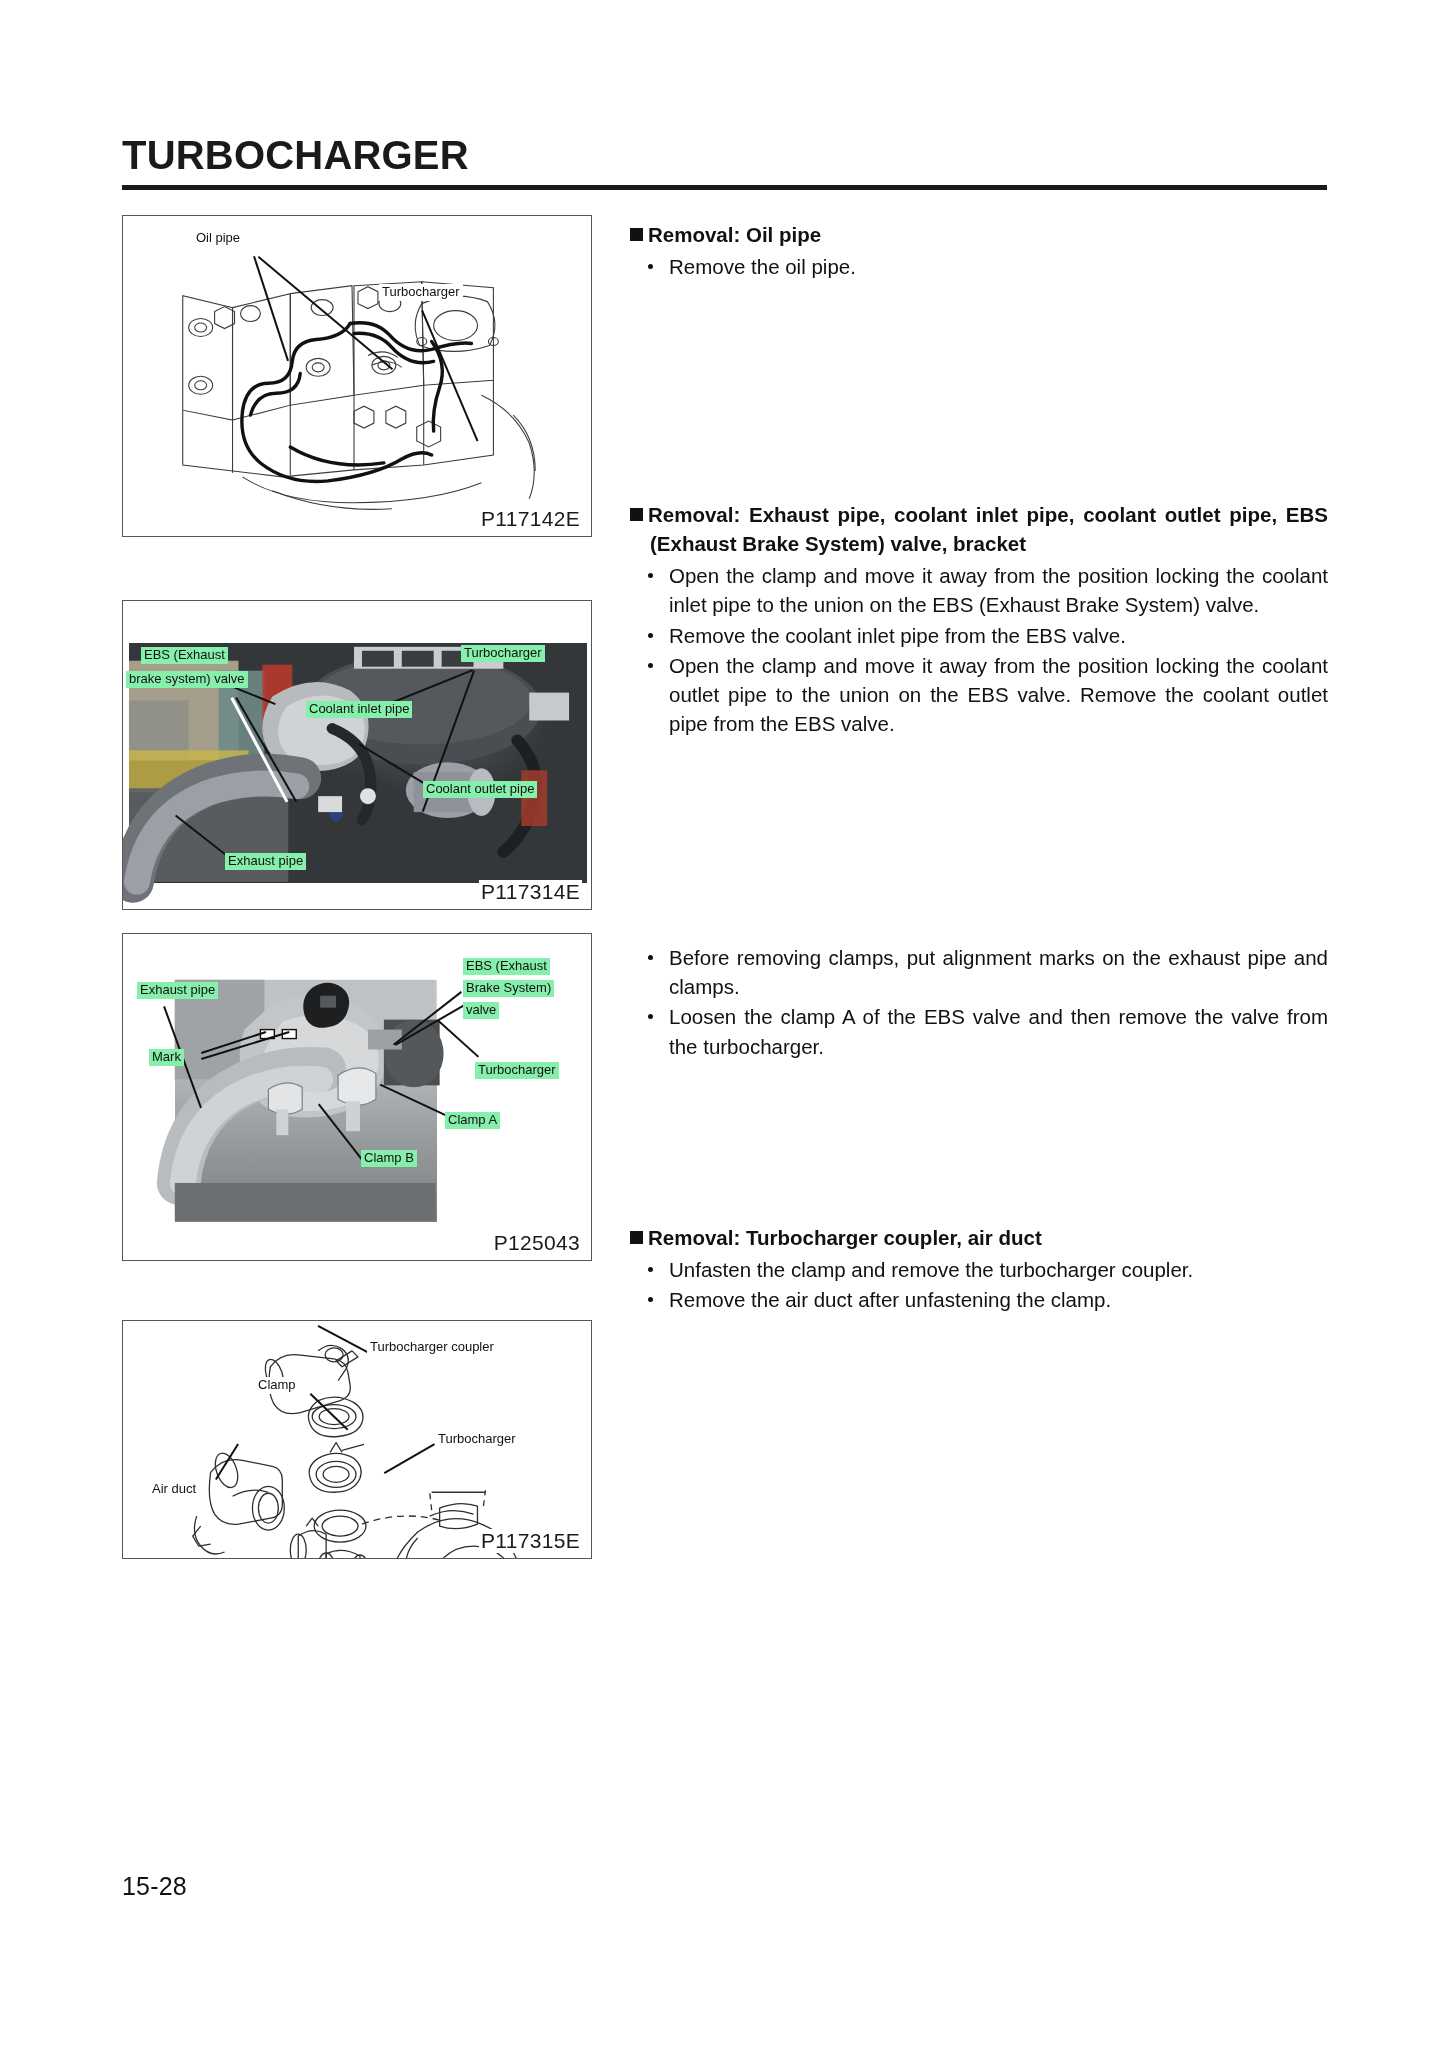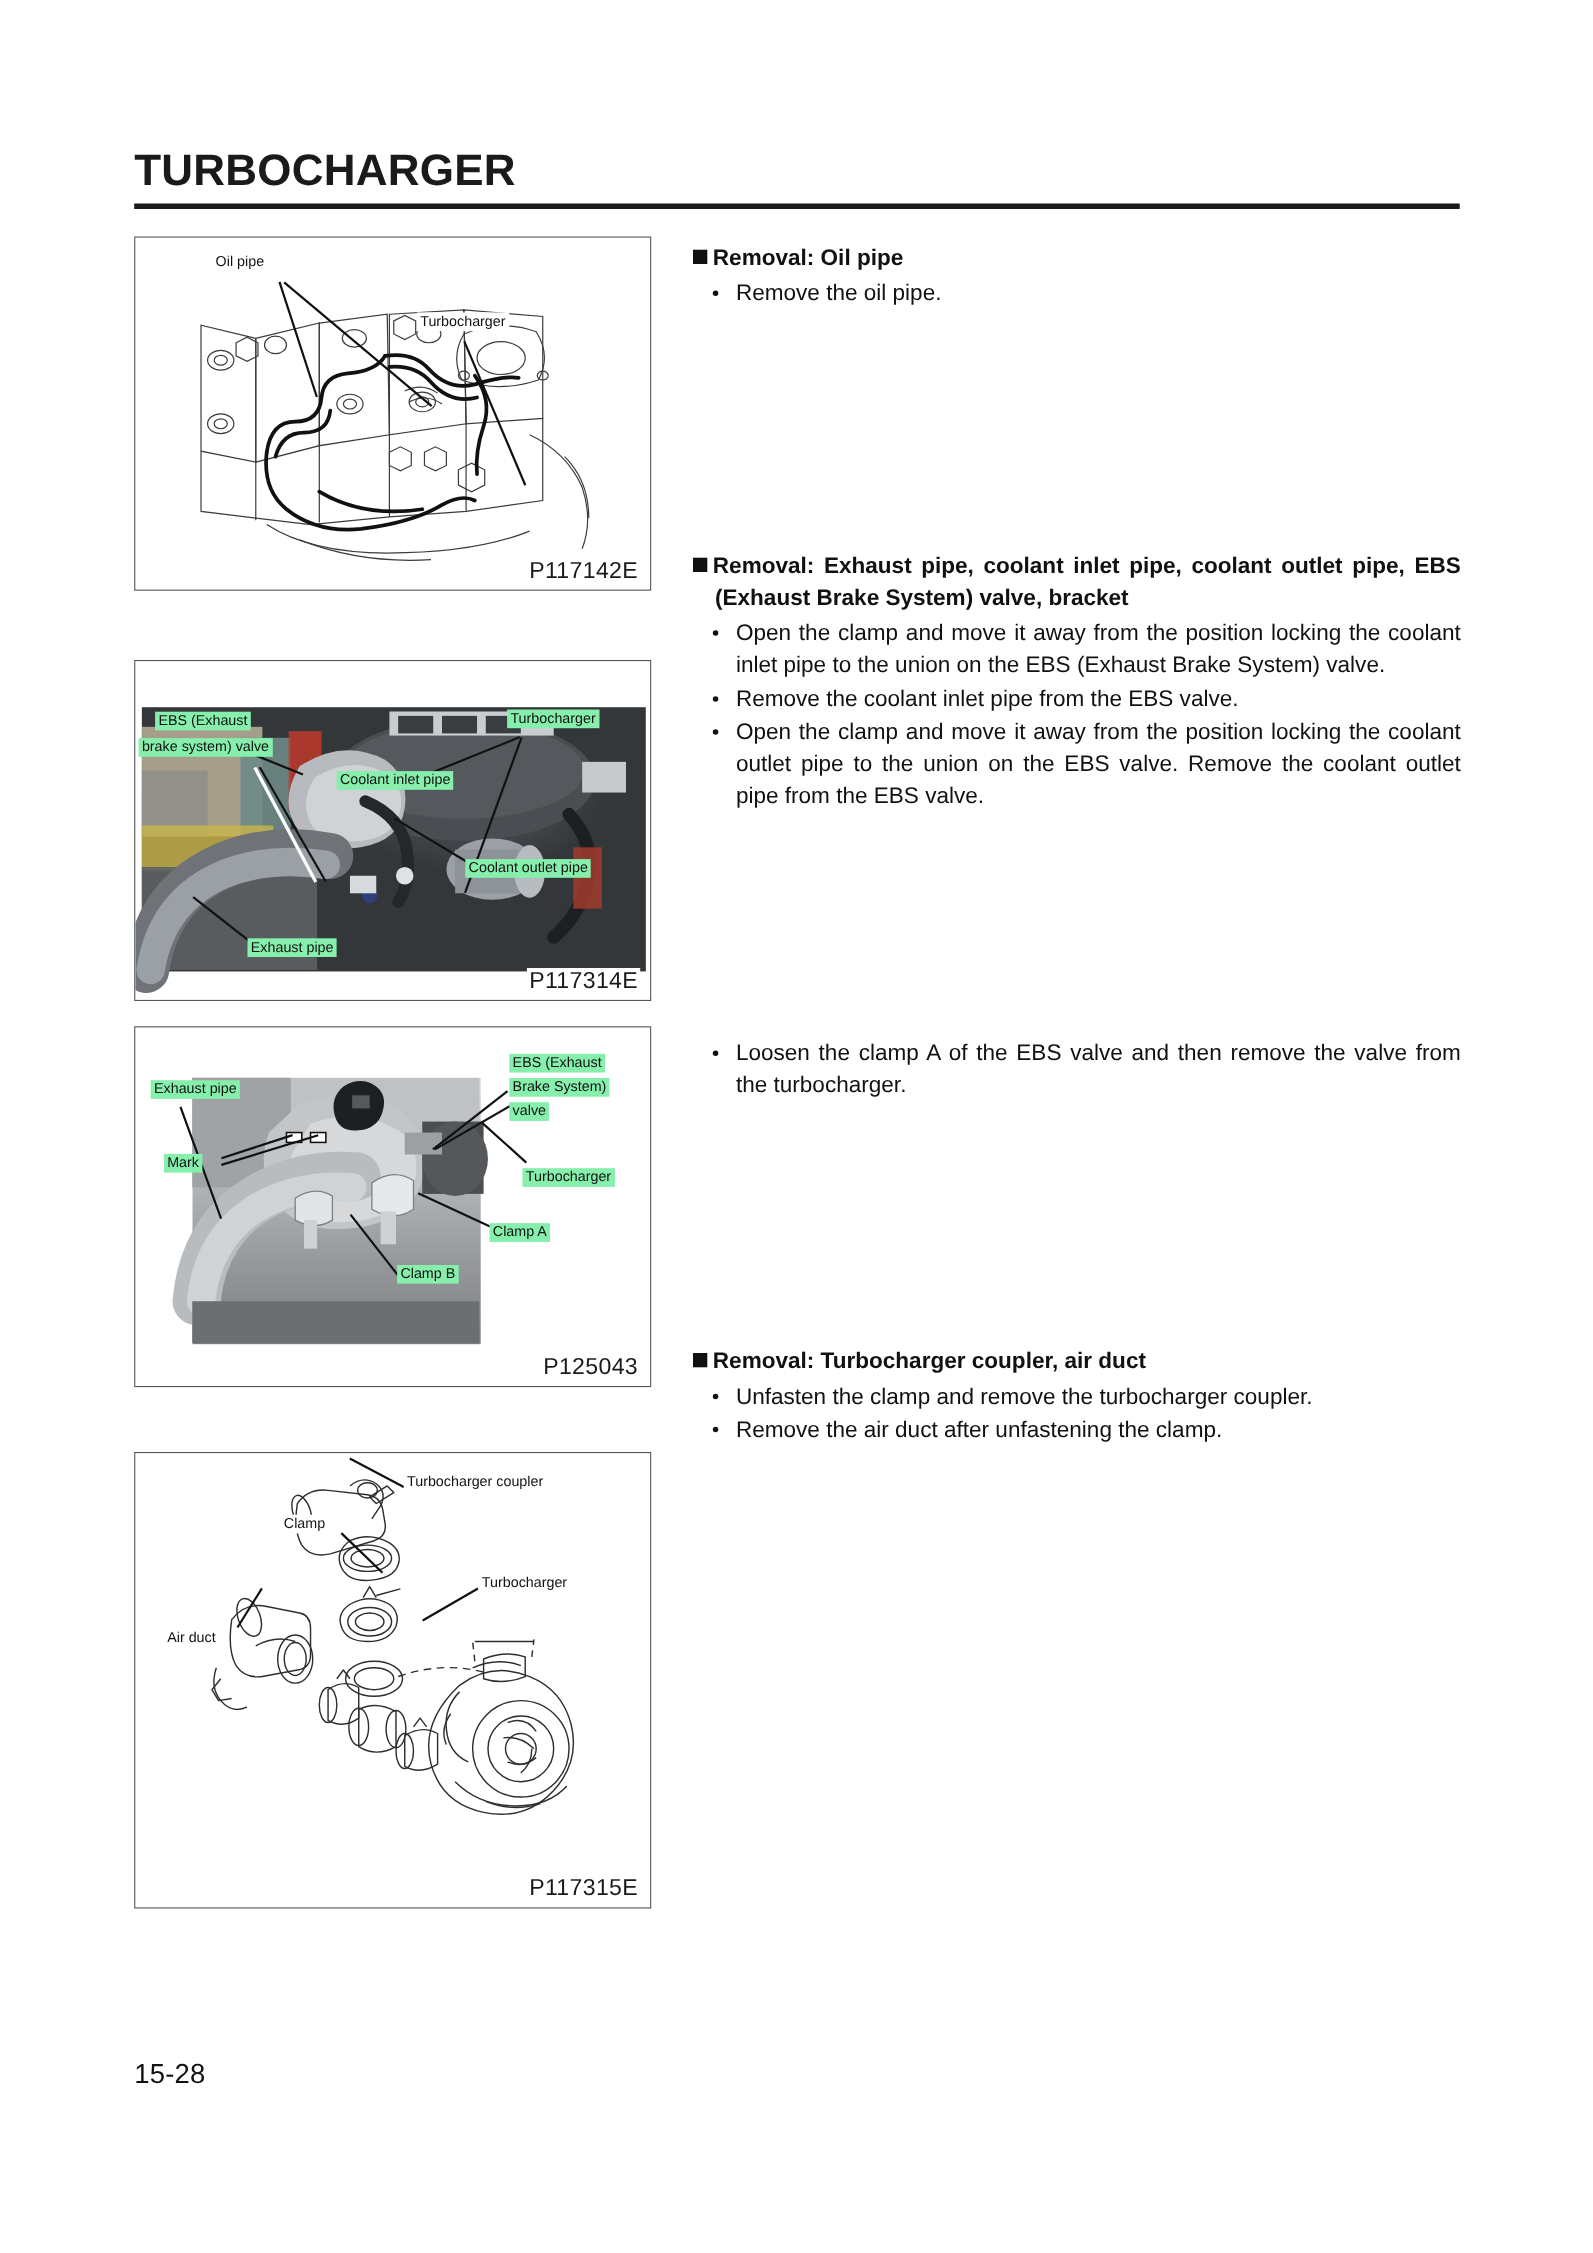--- a/index.html
+++ b/index.html
@@ -49,21 +49,21 @@
   
   .figure {
     position: absolute;
     border: 1.5px solid #555;
     background: #fff;
     overflow: hidden;
   }
   .fig1 { left: 0px;  top: 0px;   width: 470px; height: 322px; }
   .fig2 { left: 0px;  top: 385px; width: 470px; height: 310px; }
   .fig3 { left: 0px;  top: 718px; width: 470px; height: 328px; }
-  .fig4 { left: 0px;  top: 1105px; width: 470px; height: 415px; }
+  .fig4 { left: 0px;  top: 1105px; width: 470px; height: 239px; }
 
   .fig-canvas { position: absolute; inset: 0; }
   .fig-id {
     position: absolute;
     right: 9px;
     bottom: 5px;
     font-size: 21px;
     color: #1a1a1a;
     letter-spacing: 0.3px;
     background: #fff;
@@ -446,20 +446,23 @@
             </li>
           <li>
               <span>Open the clamp and move it away from the position locking the coolant outlet pipe to the union on the EBS valve. Remove the coolant outlet pipe from the EBS valve.</span>
             </li>
         </ul>
       </div>
 
       <div class="sect s3">
         <ul class="bullets">
           <li>
+              <span>Before removing clamps, put alignment marks on the exhaust pipe and clamps.</span>
+            </li>
+          <li>
               <span>Loosen the clamp A of the EBS valve and then remove the valve from the turbocharger.</span>
             </li>
         </ul>
       </div>
 
       <div class="sect s4">
         <div class="sect-head"><span class="sq"></span><span>Removal: Turbocharger coupler, air duct</span></div>
         <ul class="bullets">
           <li>
               <span>Unfasten the clamp and remove the turbocharger coupler.</span>

